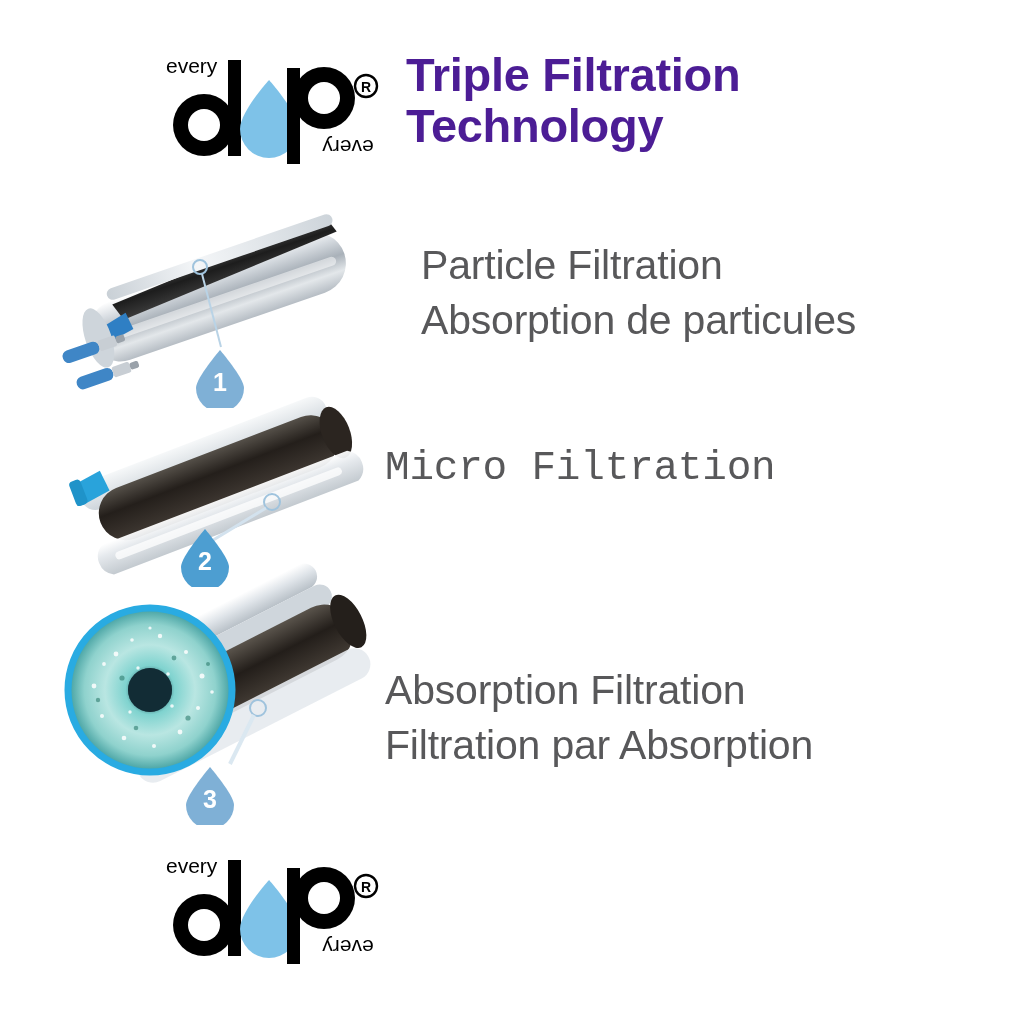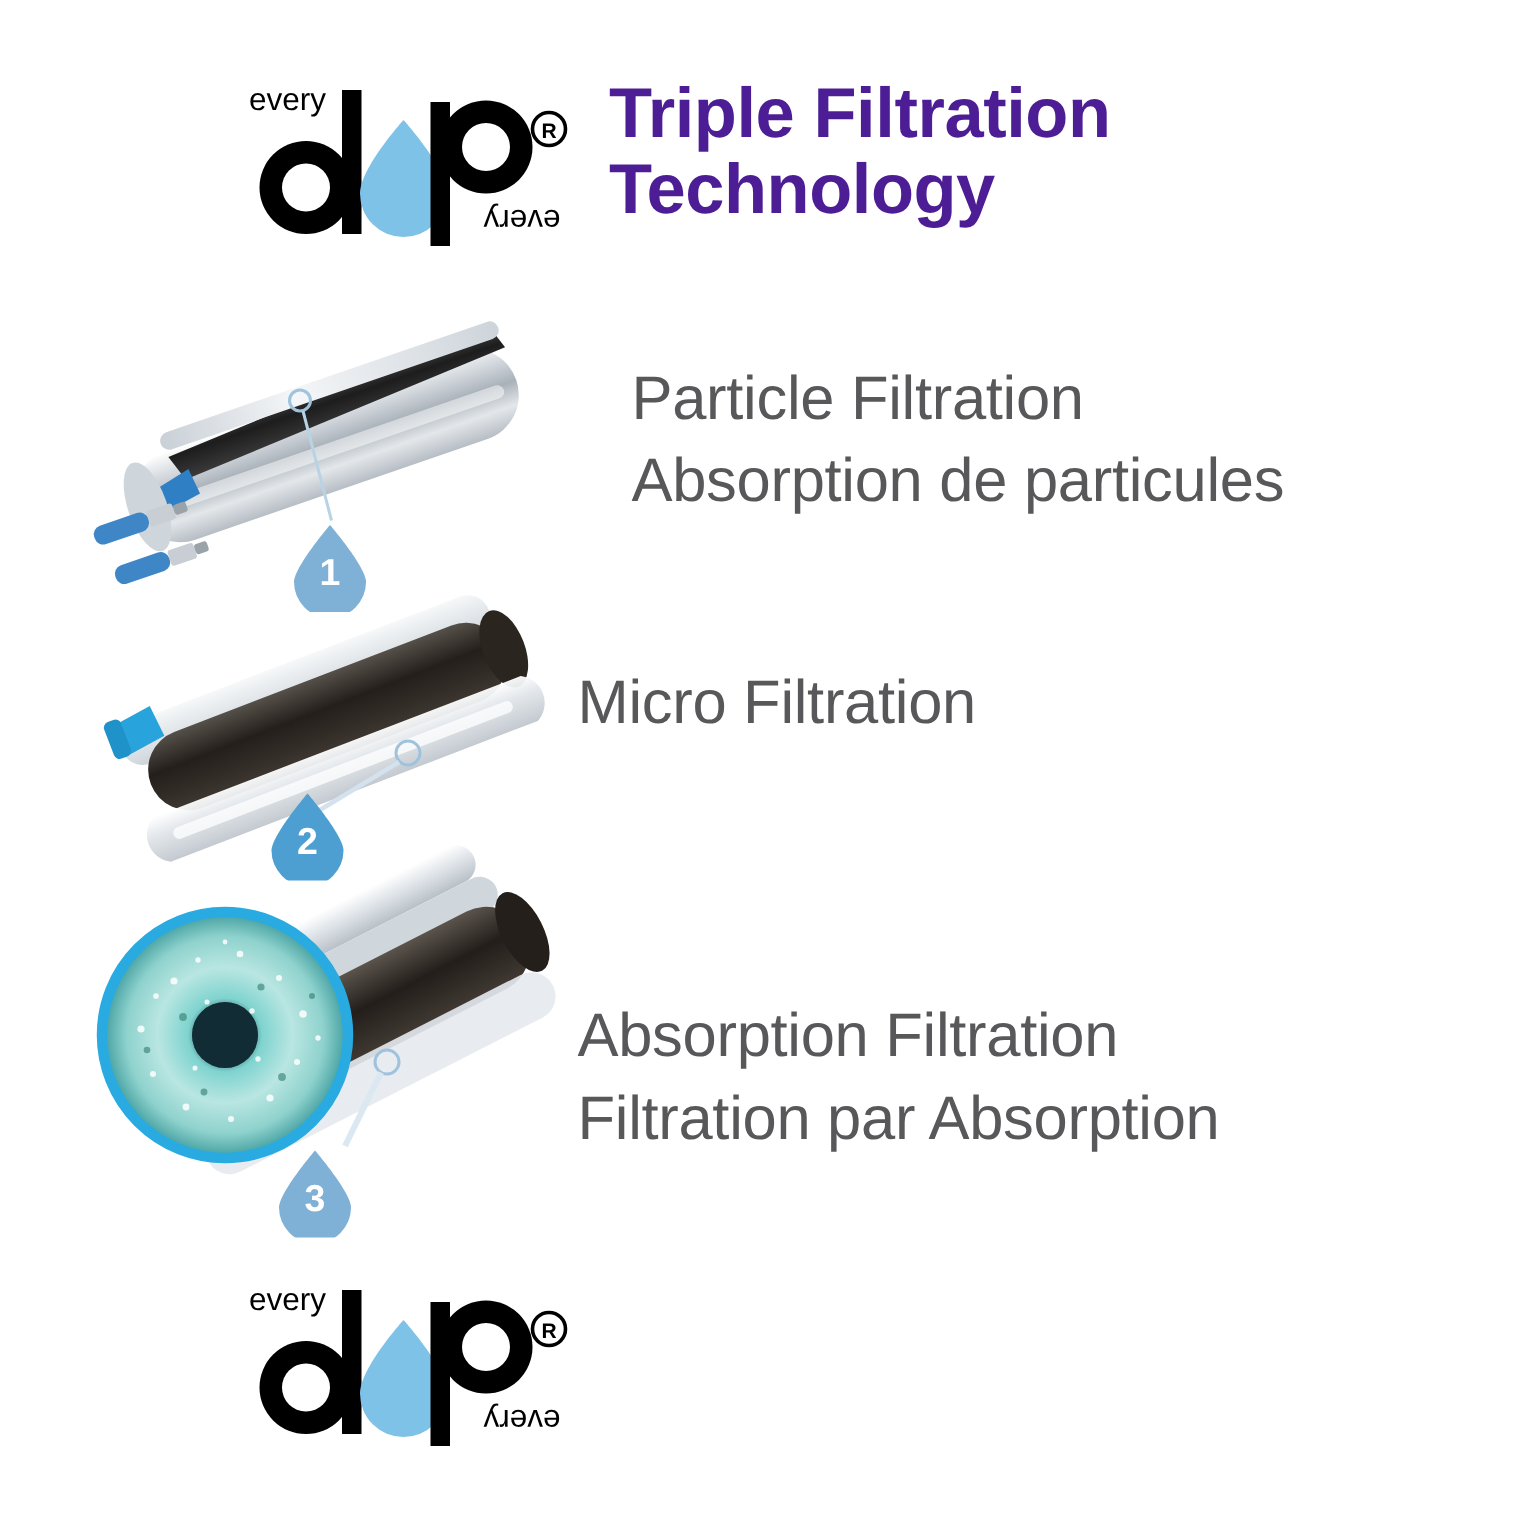--- a/index.html
+++ b/index.html
@@ -48,21 +48,21 @@
     color: #58585a;
     font-size: 41px;
     line-height: 1.33;
     font-weight: 300;
     letter-spacing: -0.2px;
     white-space: nowrap;
   }
   .step-label .ln { display: block; }
 
   .label-1 { left: 385px; top: 238px; margin-left: 36px; }
-  .label-2 { left: 385px; top: 441px; }
+  .label-2 { left: 385px; top: 441px; font-family: Liberation Mono, monospace; }
   .label-3 { left: 385px; top: 652px; margin-top: 11px; }
 
   
   .illus {
     position: absolute;
   }
   .illus svg { display: block; overflow: visible; }
 
   .illus-1 { left: 55px; top: 195px;  width: 330px; height: 205px; }
   .illus-2 { left: 58px; top: 398px;  width: 330px; height: 190px; }

